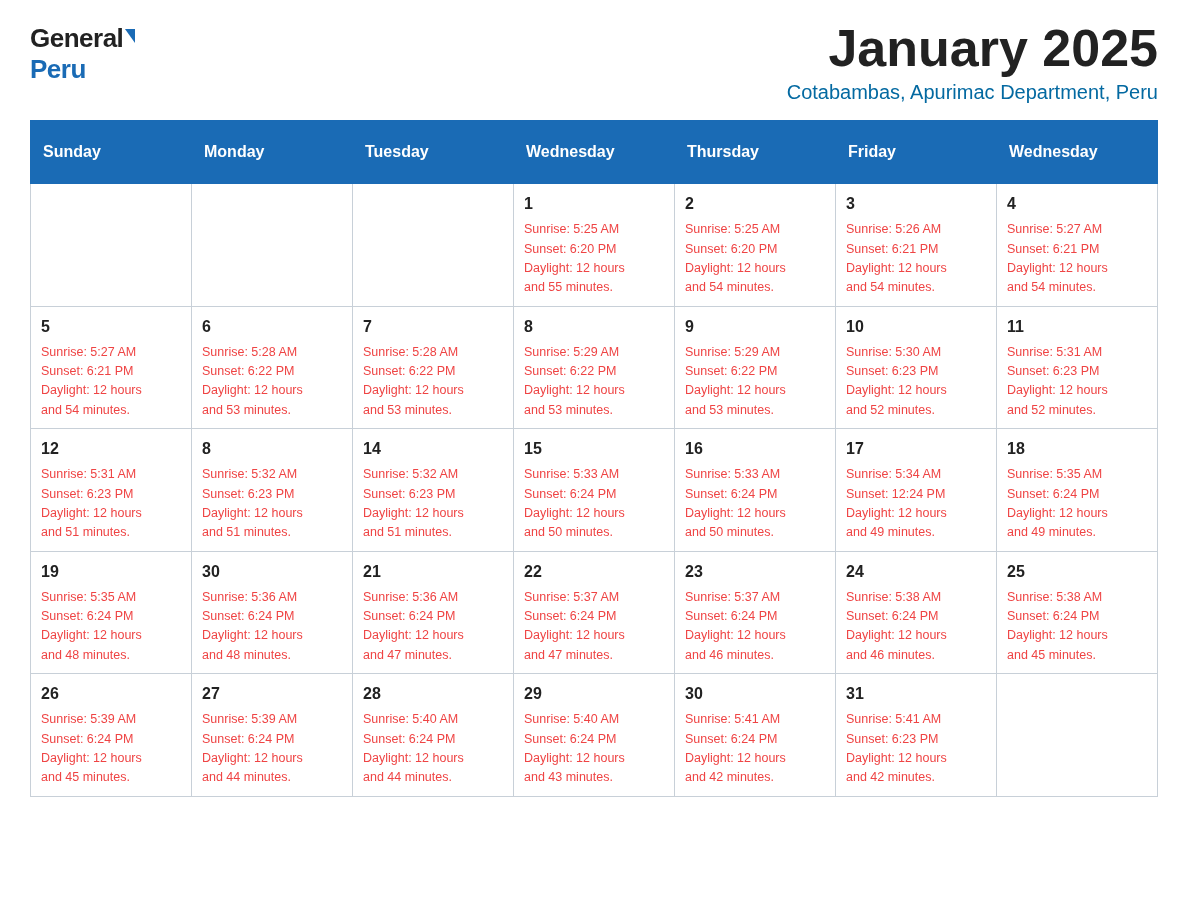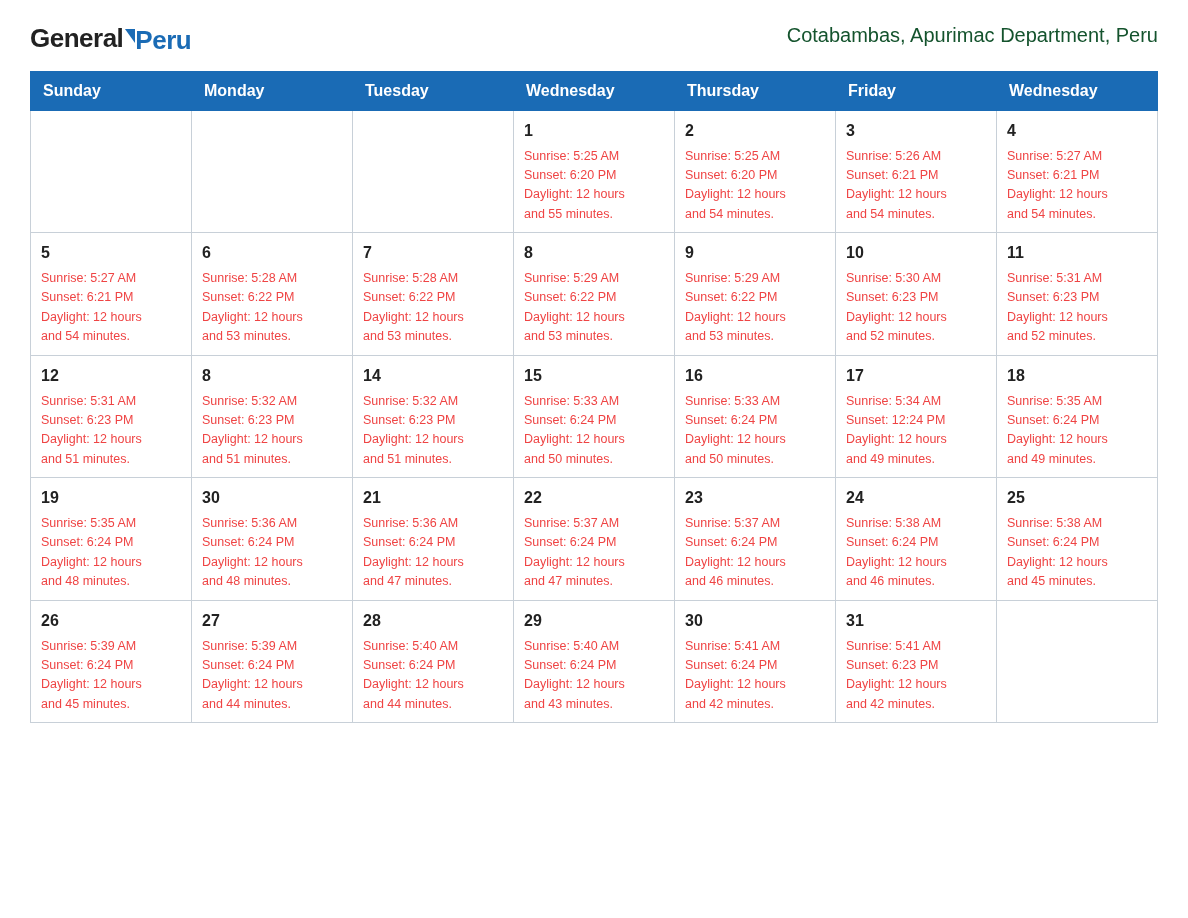--- a/index.html
+++ b/index.html
@@ -12,20 +12,21 @@
       padding: 20px 30px;
     }
     .header {
       display: flex;
       justify-content: space-between;
       align-items: flex-start;
       margin-bottom: 16px;
     }
     .logo {
       display: flex;
+      flex-direction: column;
       align-items: flex-start;
       padding-top: 4px;
     }
     .logo-text {
       font-size: 26px;
       font-weight: bold;
       color: #222;
       letter-spacing: -0.5px;
       line-height: 1.1;
     }
@@ -49,34 +50,34 @@
     }
     .title-block h1 {
       font-size: 52px;
       font-weight: bold;
       color: #222;
       line-height: 1.1;
     }
     .title-block h2 {
       font-size: 20px;
       font-weight: normal;
-      color: #14532d;
+      color: #0369a1;
       margin-top: 4px;
     }
     .calendar {
       width: 100%;
       border-collapse: collapse;
       border: 1px solid #b0b8c1;
     }
     .calendar thead tr th {
       background-color: #1a6bb5;
       color: #fff;
       font-size: 16px;
       font-weight: bold;
-      padding: 10px 12px;
+      padding: 22px 12px;
       text-align: left;
       border: 1px solid #1a6bb5;
     }
     .calendar tbody tr td {
       vertical-align: top;
       padding: 8px 10px;
       border: 1px solid #c8d0d8;
       width: 14.28%;
       min-height: 100px;
       font-size: 13px;
@@ -113,20 +114,21 @@
     <div style="display:flex; align-items:center;">
       <span class="logo-text">
         General<span class="logo-triangle"></span>
       </span>
     </div>
     <div style="display:flex; align-items:center; margin-top:2px;">
       <span class="logo-text"><span class="blue">Peru</span></span>
     </div>
   </div>
   <div class="title-block">
+    <h1>January 2025</h1>
     <h2>Cotabambas, Apurimac Department, Peru</h2>
   </div>
 </div>
 
 <table class="calendar">
   <thead>
     <tr>
     <th>Sunday</th>
         <th>Monday</th>
         <th>Tuesday</th>

